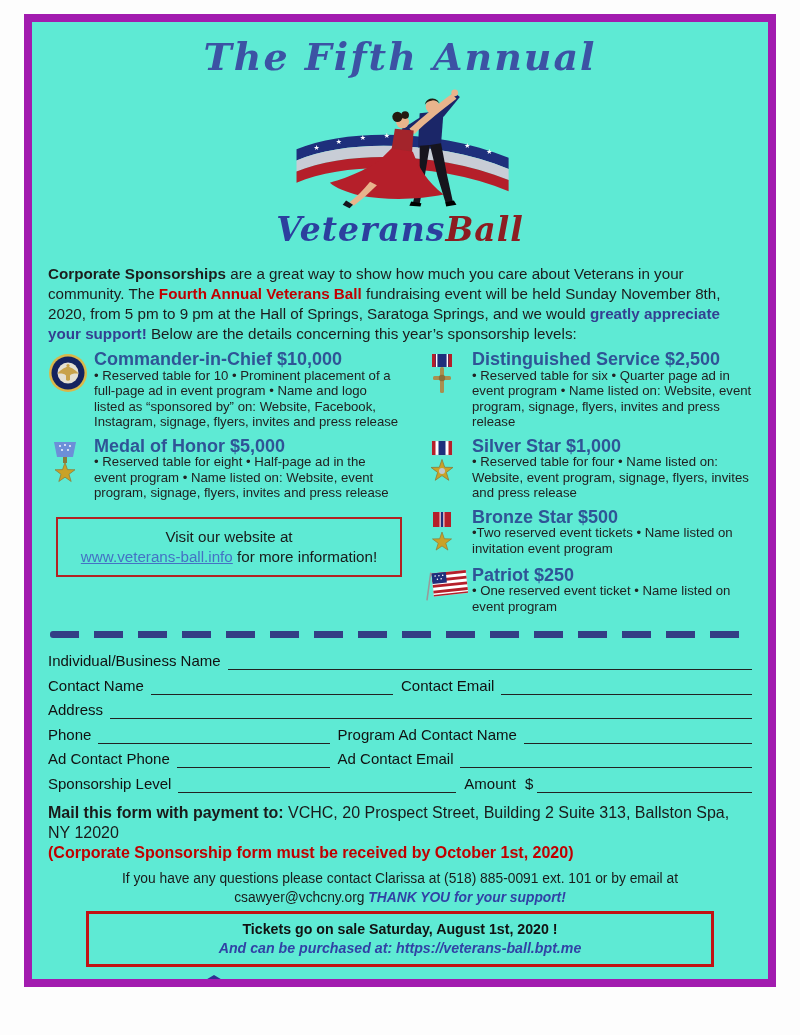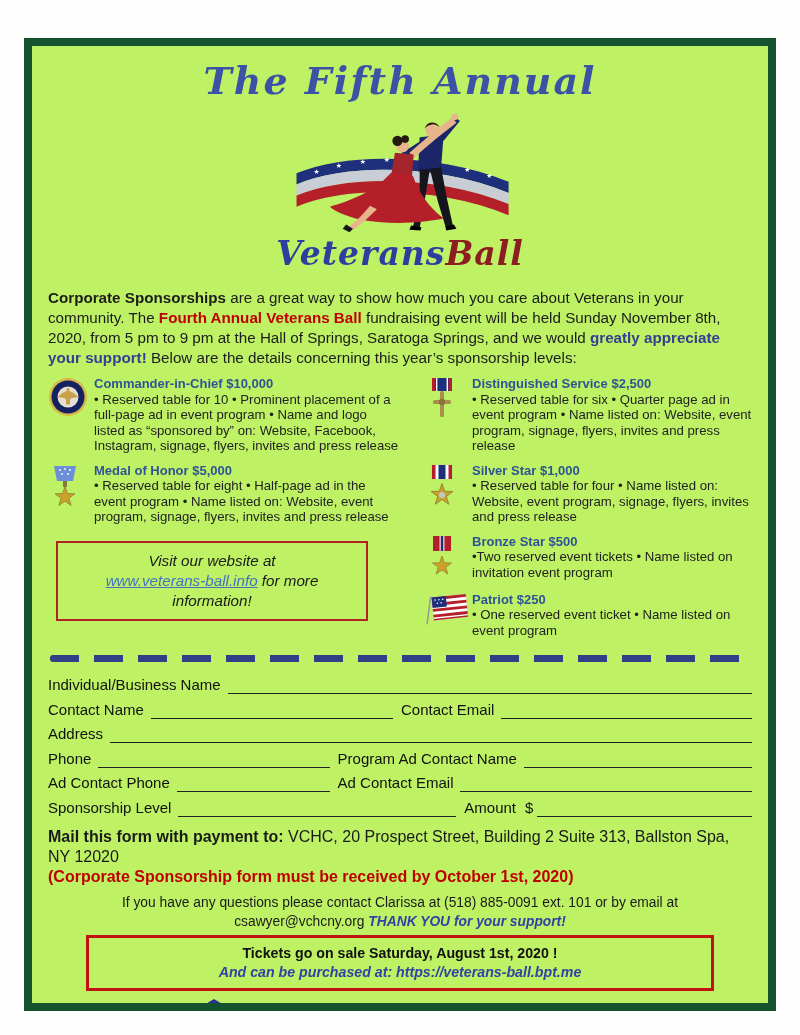--- a/index.html
+++ b/index.html
@@ -1,18 +1,18 @@
 <!DOCTYPE html>
 <html><head>
 <meta charset="utf-8">
 <style>
   * { box-sizing: border-box; margin: 0; padding: 0; }
   html,body { width:800px; height:1035px; background:#fdfdfd; }
   body { font-family:"Liberation Sans", sans-serif; color:#1a1a1a; }
-  .frame { margin:38px 24px; border:8px solid #14532d; height:973px; background:#bef264; overflow:hidden; }
+  .frame { margin:14px 24px; border:8px solid #a21caf; height:973px; background:#5eead4; overflow:hidden; }
   .inner { padding:0 16px; }
 
   .script-title {
     margin-top:10px; text-align:center;
     font-family:"DejaVu Serif", serif; font-style:italic; font-weight:bold;
     font-size:38px; line-height:50px; color:#3C52A4; letter-spacing:2px;
   }
   .dancers { display:block; margin:4px auto 0; }
   .script-logo {
     text-align:center; font-family:"DejaVu Serif", serif; font-style:italic; font-weight:bold;
@@ -24,26 +24,26 @@
   .intro { margin-top:14px; font-size:15.2px; line-height:20px; color:#1c1c1c; }
   .intro .b { font-weight:bold; }
   .intro .red-b { font-weight:bold; color:#C00000; }
   .intro .navy-b { font-weight:bold; color:#333F91; }
 
   .levels { display:flex; margin-top:8px; gap:26px; }
   .col-left  { width:352px; flex:none; }
   .col-right { flex:1; }
   .level { display:flex; margin-bottom:9px; }
   .level .icon { width:46px; flex:none; padding-top:1px; }
-  .level .txt h3 { font-size:13px; line-height:15.5px; color:#2F5496; font-weight:bold; }
+  .level .txt h3 { font-size:18px; line-height:15.5px; color:#2F5496; font-weight:bold; }
   .level .txt p  { font-size:13.2px; line-height:15.5px; color:#222; }
 
   .website-box {
-    margin:16px 0 0 8px; width:312px; border:2px solid #B22222;
-    text-align:center; font-size:15.2px; line-height:20px; padding:8px 6px;font-style:italic;
+    margin:16px 0 0 8px; width:346px; border:2px solid #B22222;
+    text-align:center; font-size:15.2px; line-height:20px; padding:8px 6px;
   }
   .website-box a { color:#4472C4; text-decoration:underline; cursor:pointer; }
 
   .dash-divider {
     margin:8px 2px 0; height:7px; border-radius:3px;
     background:repeating-linear-gradient(90deg,#333F85 0 29px,transparent 29px 44px);
   }
 
   .form { margin-top:12px; font-size:15px; color:#111; }
   .frow { display:flex; align-items:flex-end; height:20px; margin-bottom:4.5px; }

